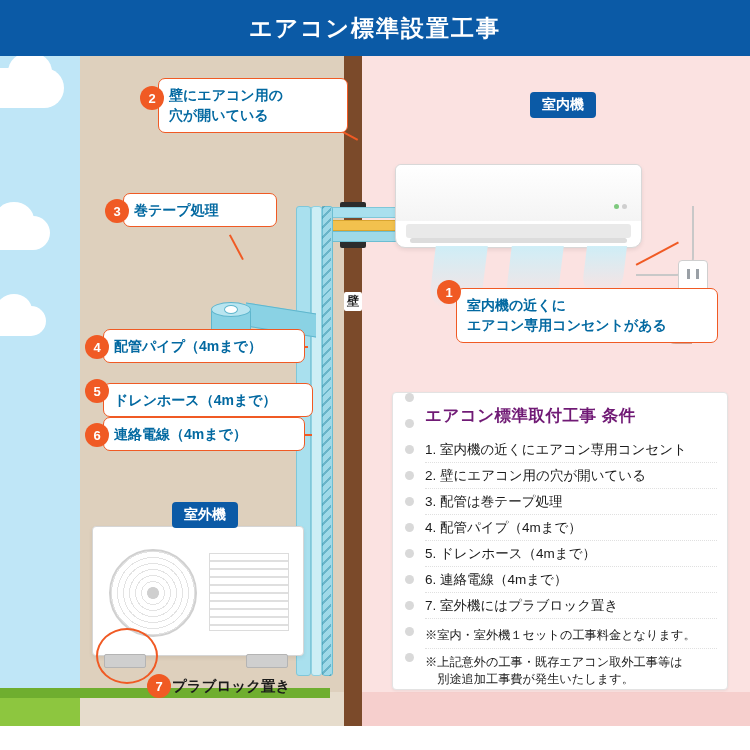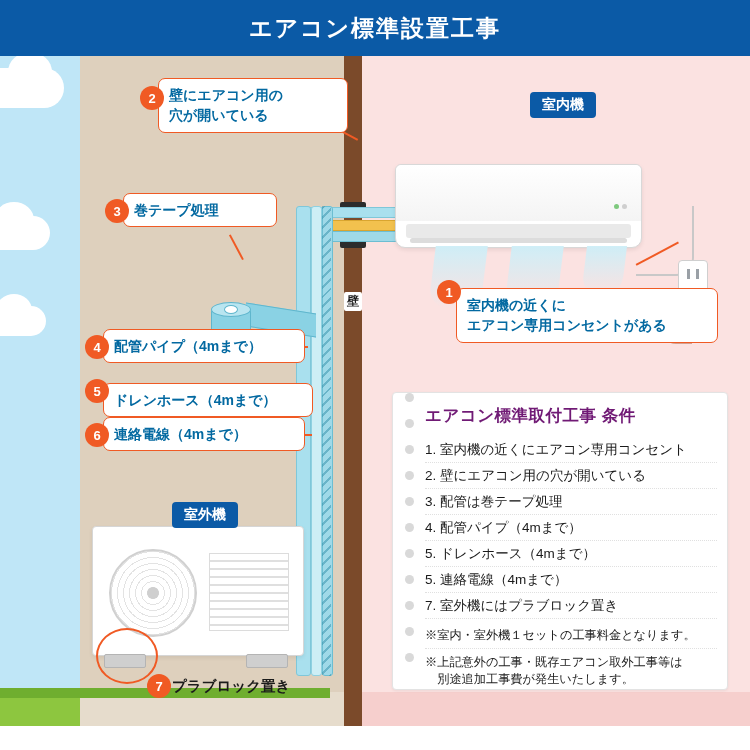--- a/index.html
+++ b/index.html
@@ -573,21 +573,21 @@
           <i></i>
       </div>
       <div class="inner">
         <h2>エアコン標準取付工事 条件</h2>
         <ol>
           <li>1. 室内機の近くにエアコン専用コンセント</li>
           <li>2. 壁にエアコン用の穴が開いている</li>
           <li>3. 配管は巻テープ処理</li>
           <li>4. 配管パイプ（4mまで）</li>
           <li>5. ドレンホース（4mまで）</li>
-          <li>5. 連絡電線（4mまで）</li>
+          <li>6. 連絡電線（4mまで）</li>
           <li>7. 室外機にはプラブロック置き</li>
         </ol>
         <div class="notes">
           <p>※室内・室外機１セットの工事料金となります。</p>
           <p class="last">※上記意外の工事・既存エアコン取外工事等は
 　別途追加工事費が発生いたします。</p>
         </div>
       </div>
     </div>
 

